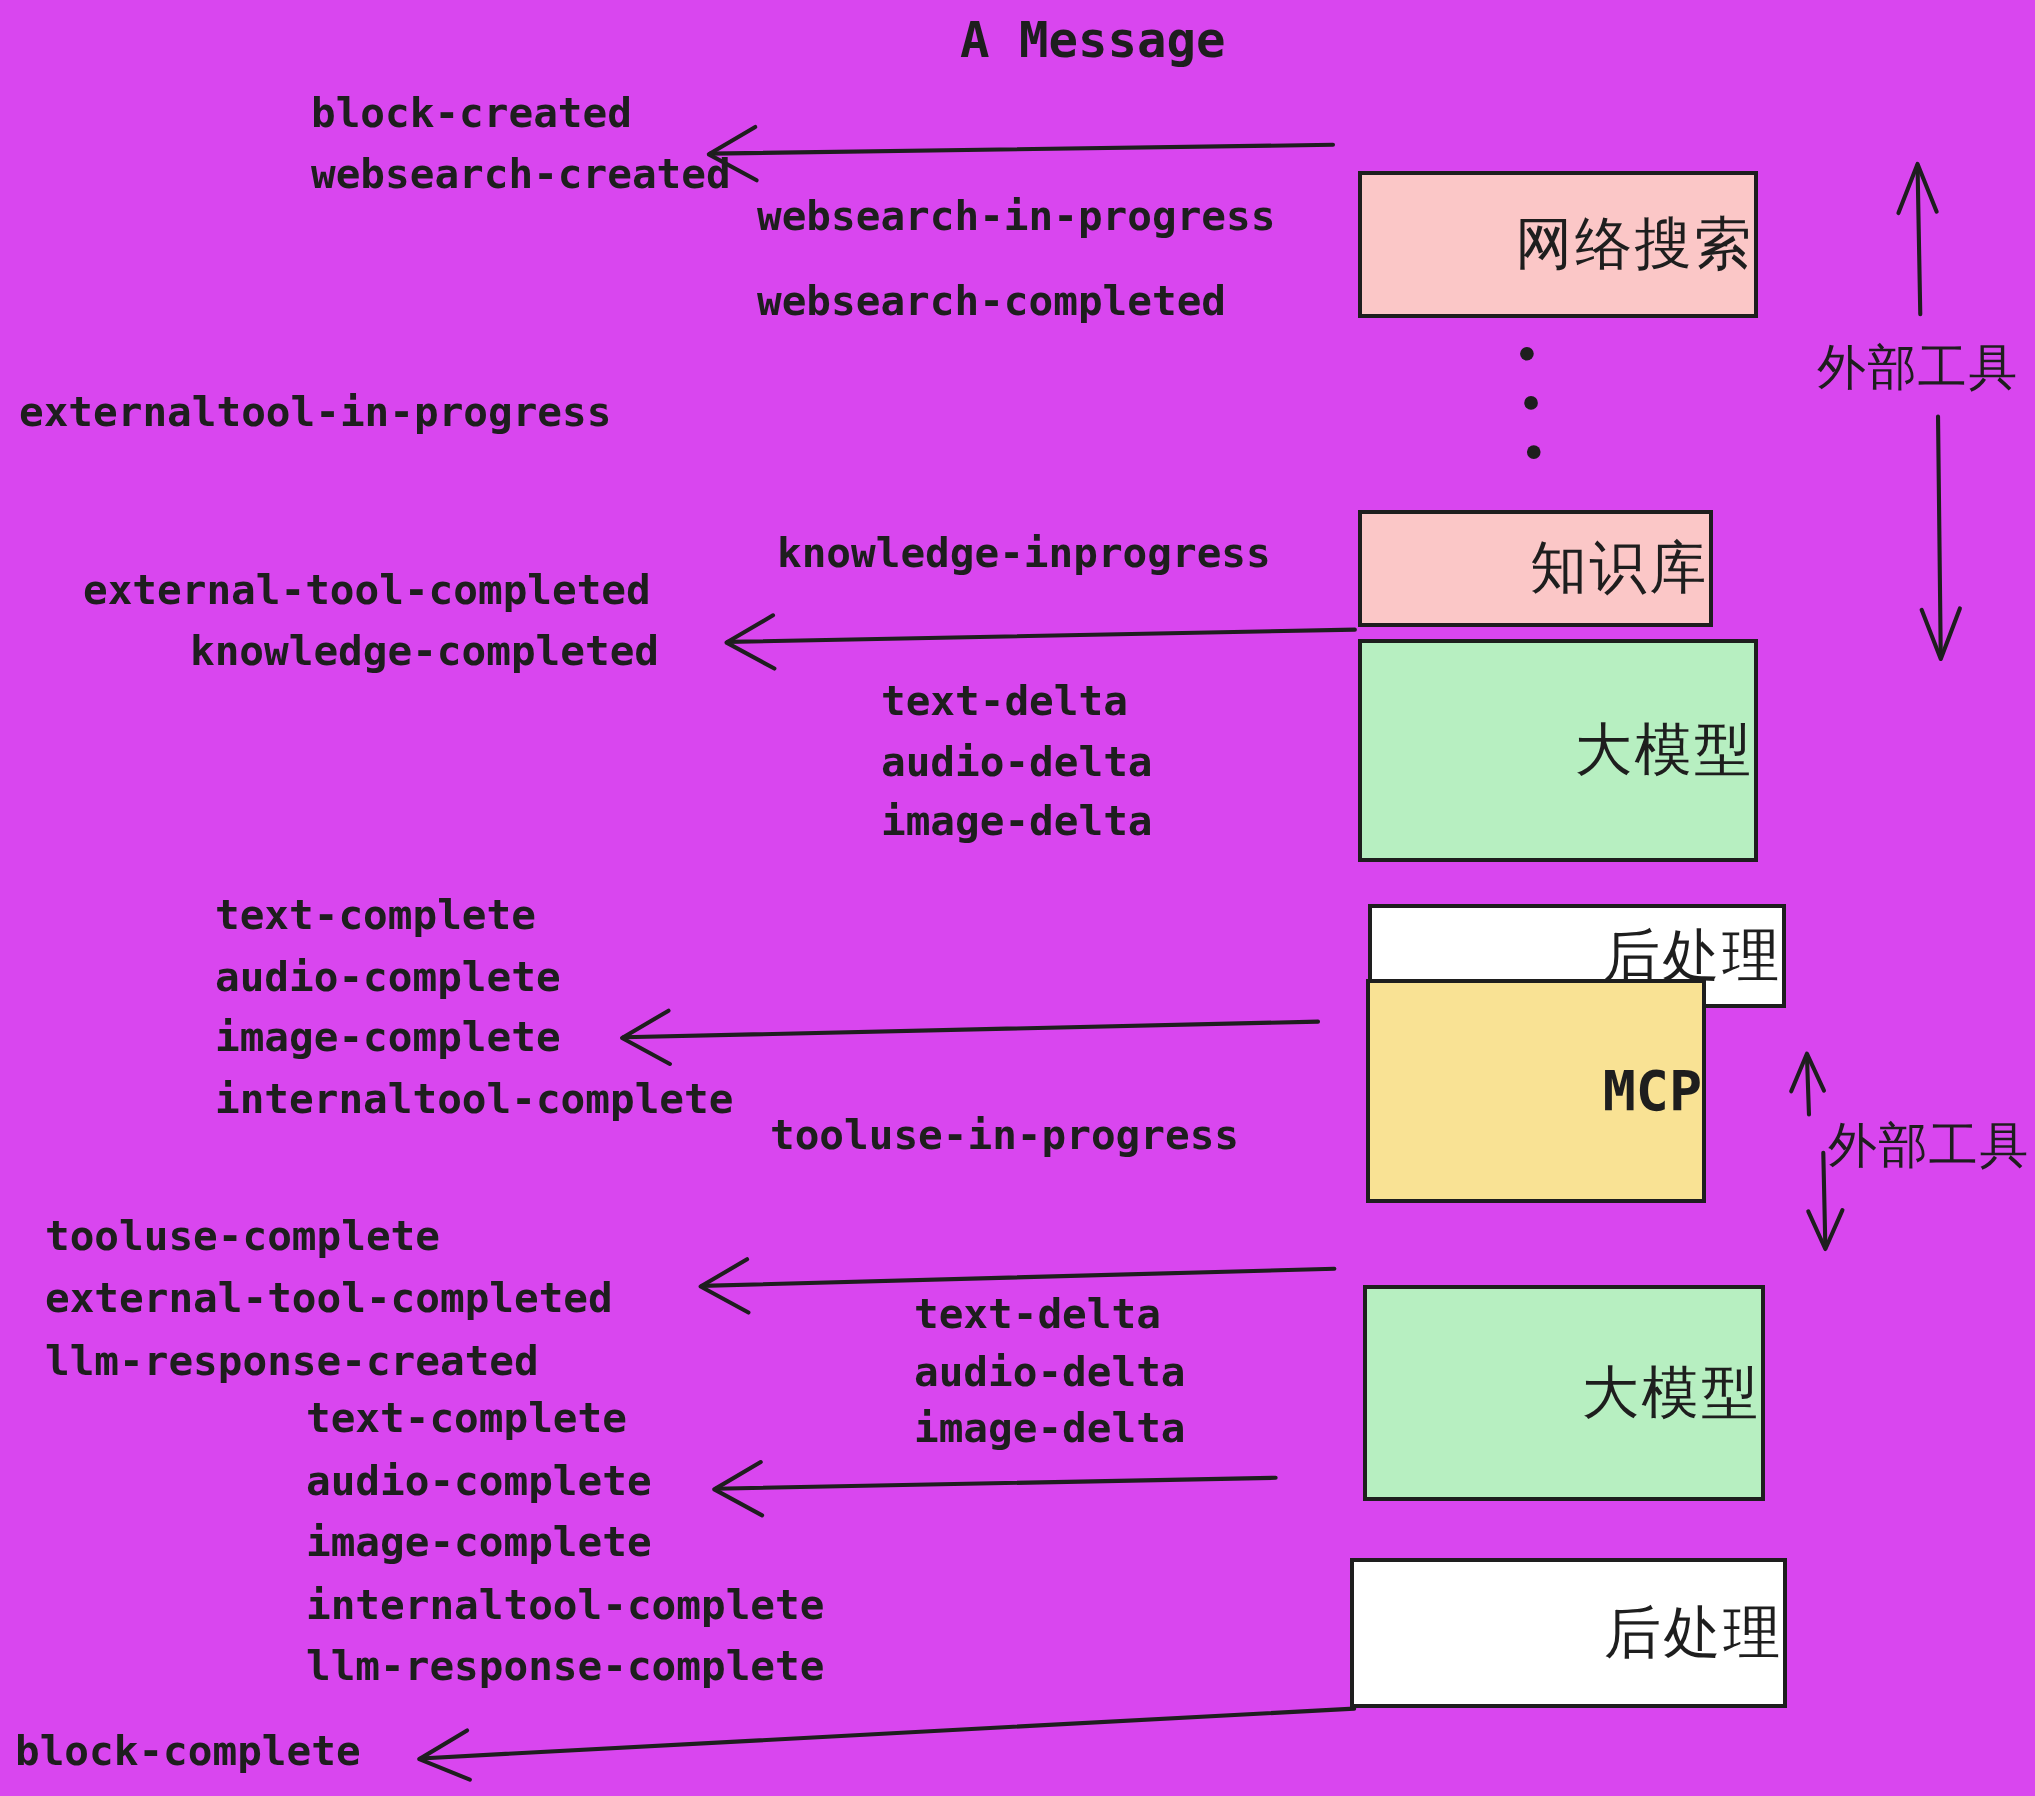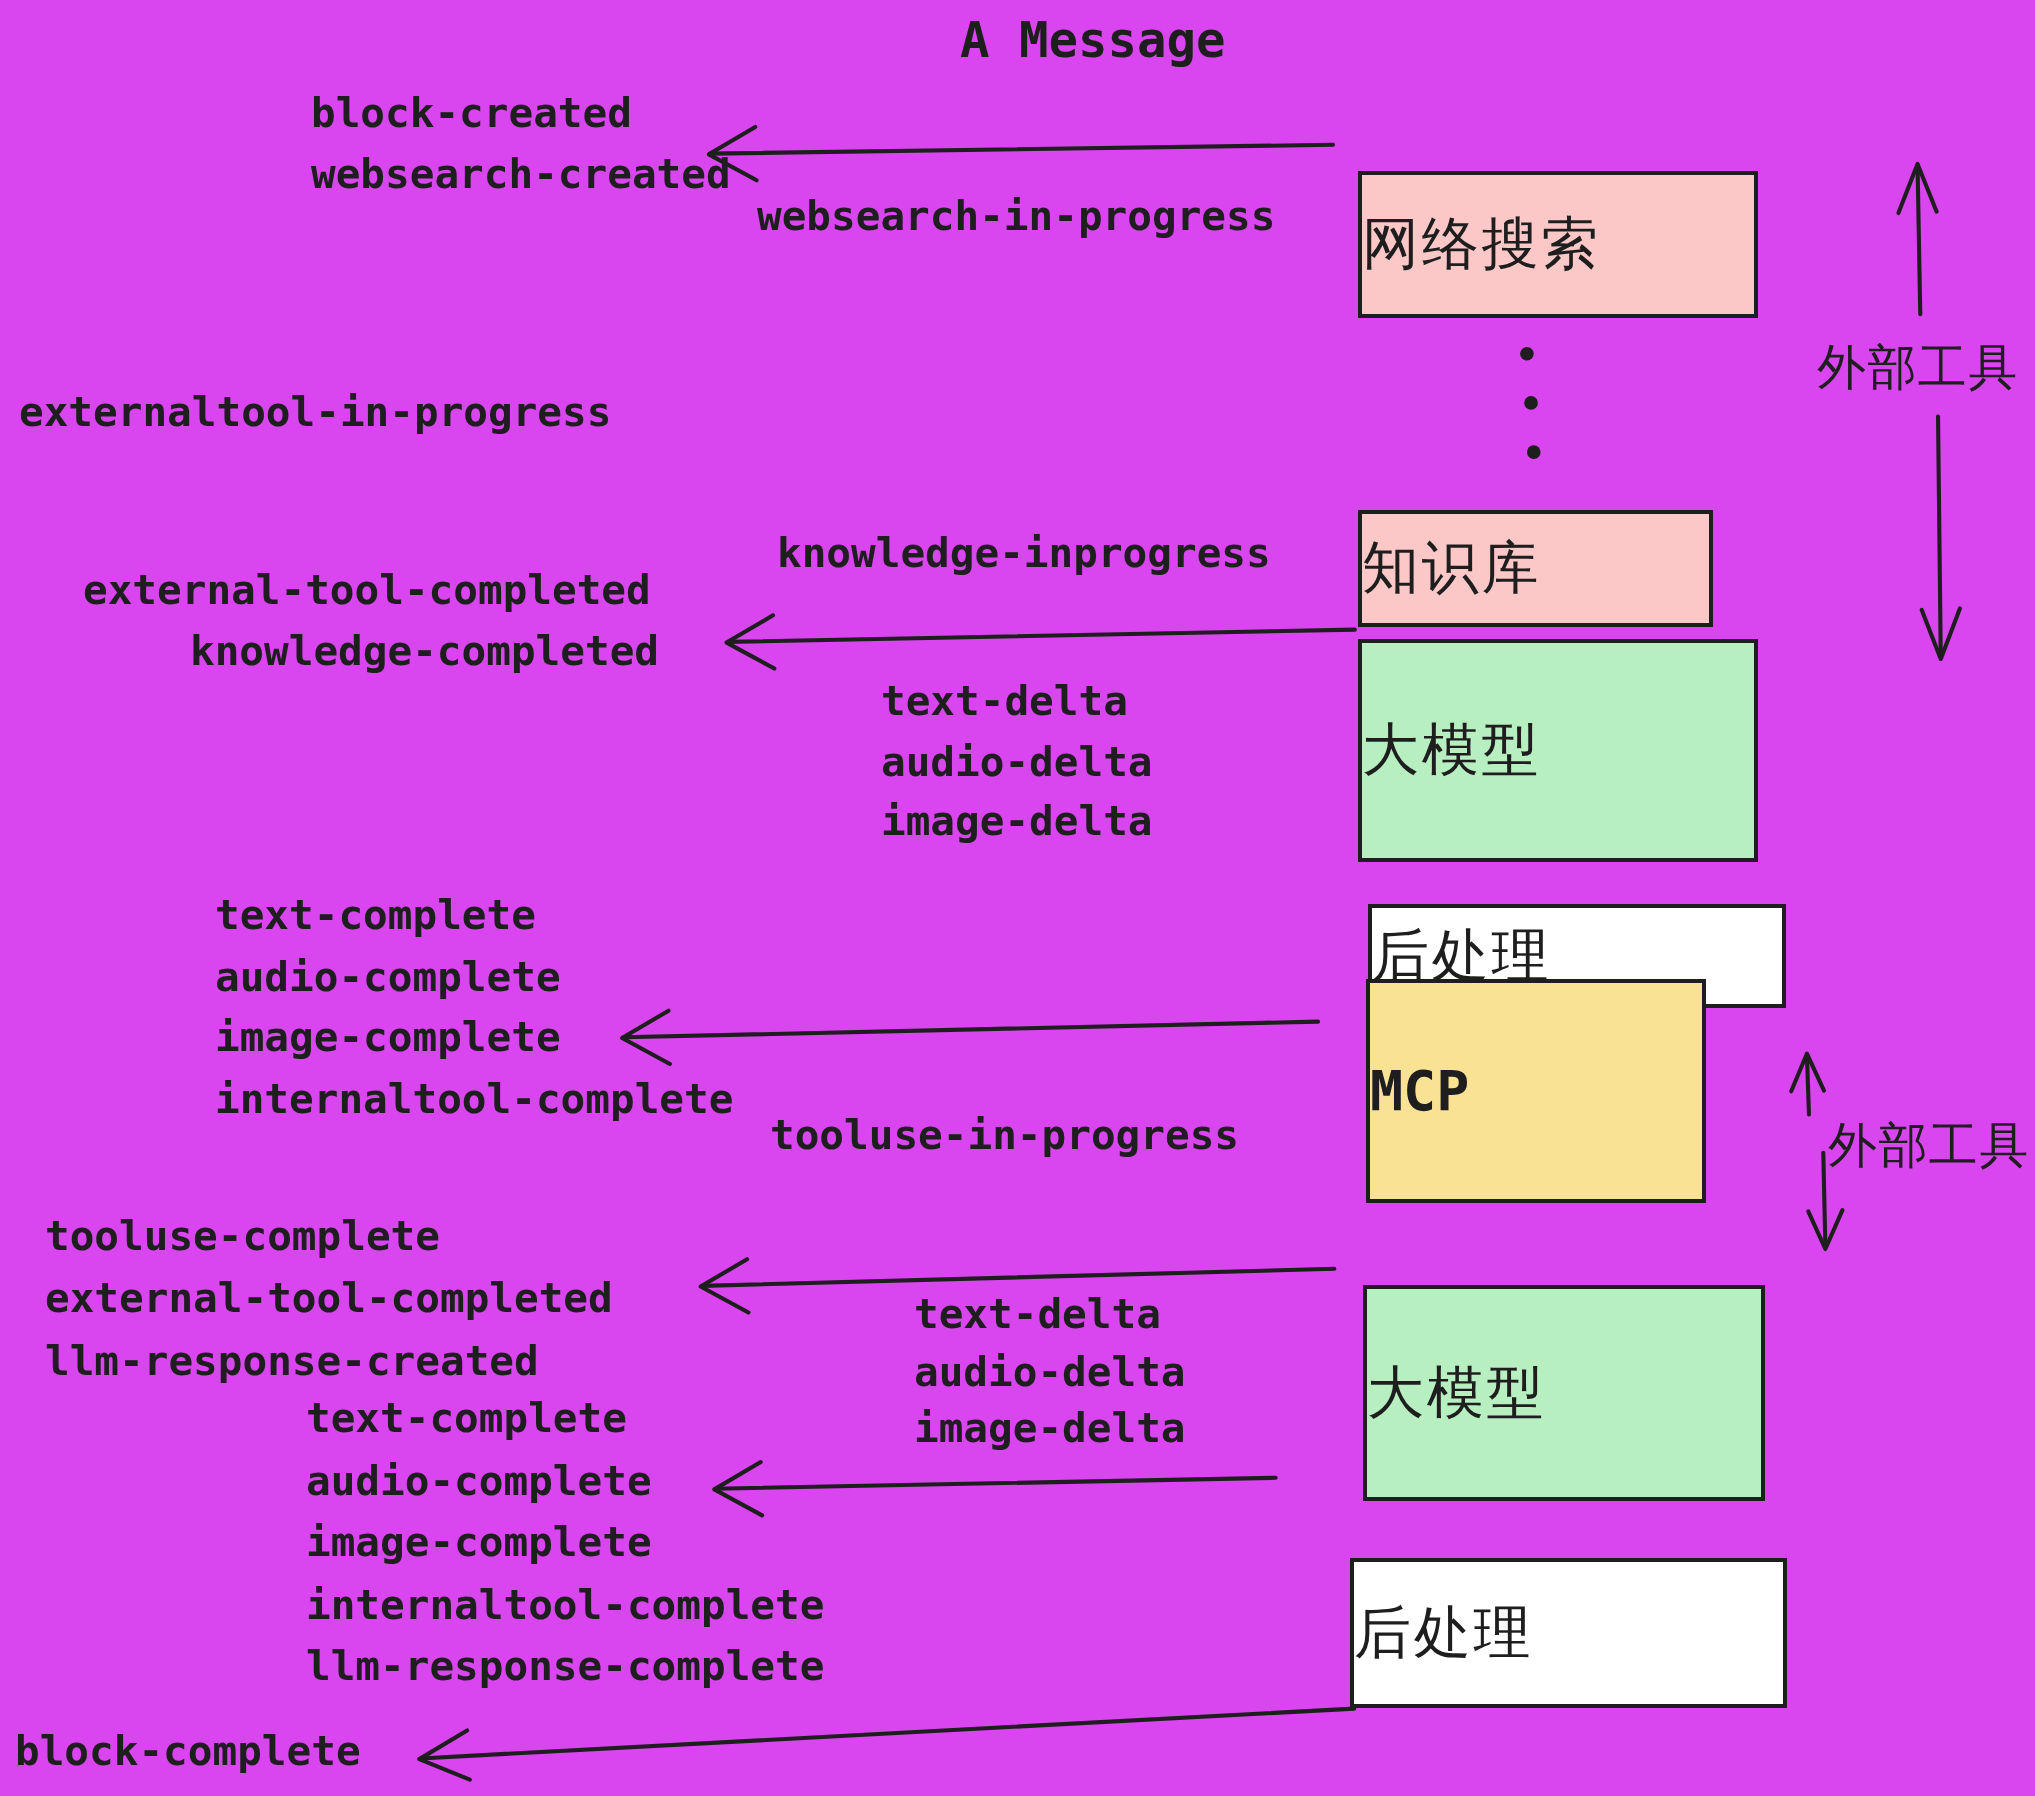--- a/index.html
+++ b/index.html
@@ -27,21 +27,21 @@
     font-weight:bold;
     color:#1e1e1e;
     white-space:pre;
   }
   .box{
     position:absolute;
     border:4.1px solid #1e1e1e;
     box-sizing:border-box;
     display:flex;
     align-items:center;
-    justify-content:flex-start;
+    justify-content:flex-end;
   }
   .box-label{
     font-family:"DejaVu Sans", sans-serif;
     font-size:57px;
     color:#1e1e1e;
     letter-spacing:2.7px;
     white-space:pre;
   }
   .box-label.mono{
     font-family:"DejaVu Sans Mono", monospace;
@@ -147,20 +147,21 @@
   <div class="box" style="left: 1350px; top: 1558px; width: 437px; height: 150px; background: rgb(255, 255, 255);">
     <span class="box-label">后处理</span>
   </div>
 
   <div class="side-label" style="left:1817px;top:335px;">外部工具</div>
   <div class="side-label" style="left:1828px;top:1113px;">外部工具</div>
 
   <div class="ev" style="left:311px;top:93px;">block-created</div>
   <div class="ev" style="left:311px;top:154px;">websearch-created</div>
   <div class="ev" style="left:757px;top:196px;">websearch-in-progress</div>
+  <div class="ev" style="left:757px;top:281px;">websearch-completed</div>
   <div class="ev" style="left:19px;top:392px;">externaltool-in-progress</div>
   <div class="ev" style="left:777px;top:533px;">knowledge-inprogress</div>
   <div class="ev" style="left:83px;top:570px;">external-tool-completed</div>
   <div class="ev" style="left:190px;top:631px;">knowledge-completed</div>
   <div class="ev" style="left:881px;top:681px;">text-delta</div>
   <div class="ev" style="left:881px;top:742px;">audio-delta</div>
   <div class="ev" style="left:881px;top:801px;">image-delta</div>
   <div class="ev" style="left:215px;top:895px;">text-complete</div>
   <div class="ev" style="left:215px;top:957px;">audio-complete</div>
   <div class="ev" style="left:215px;top:1017px;">image-complete</div>

